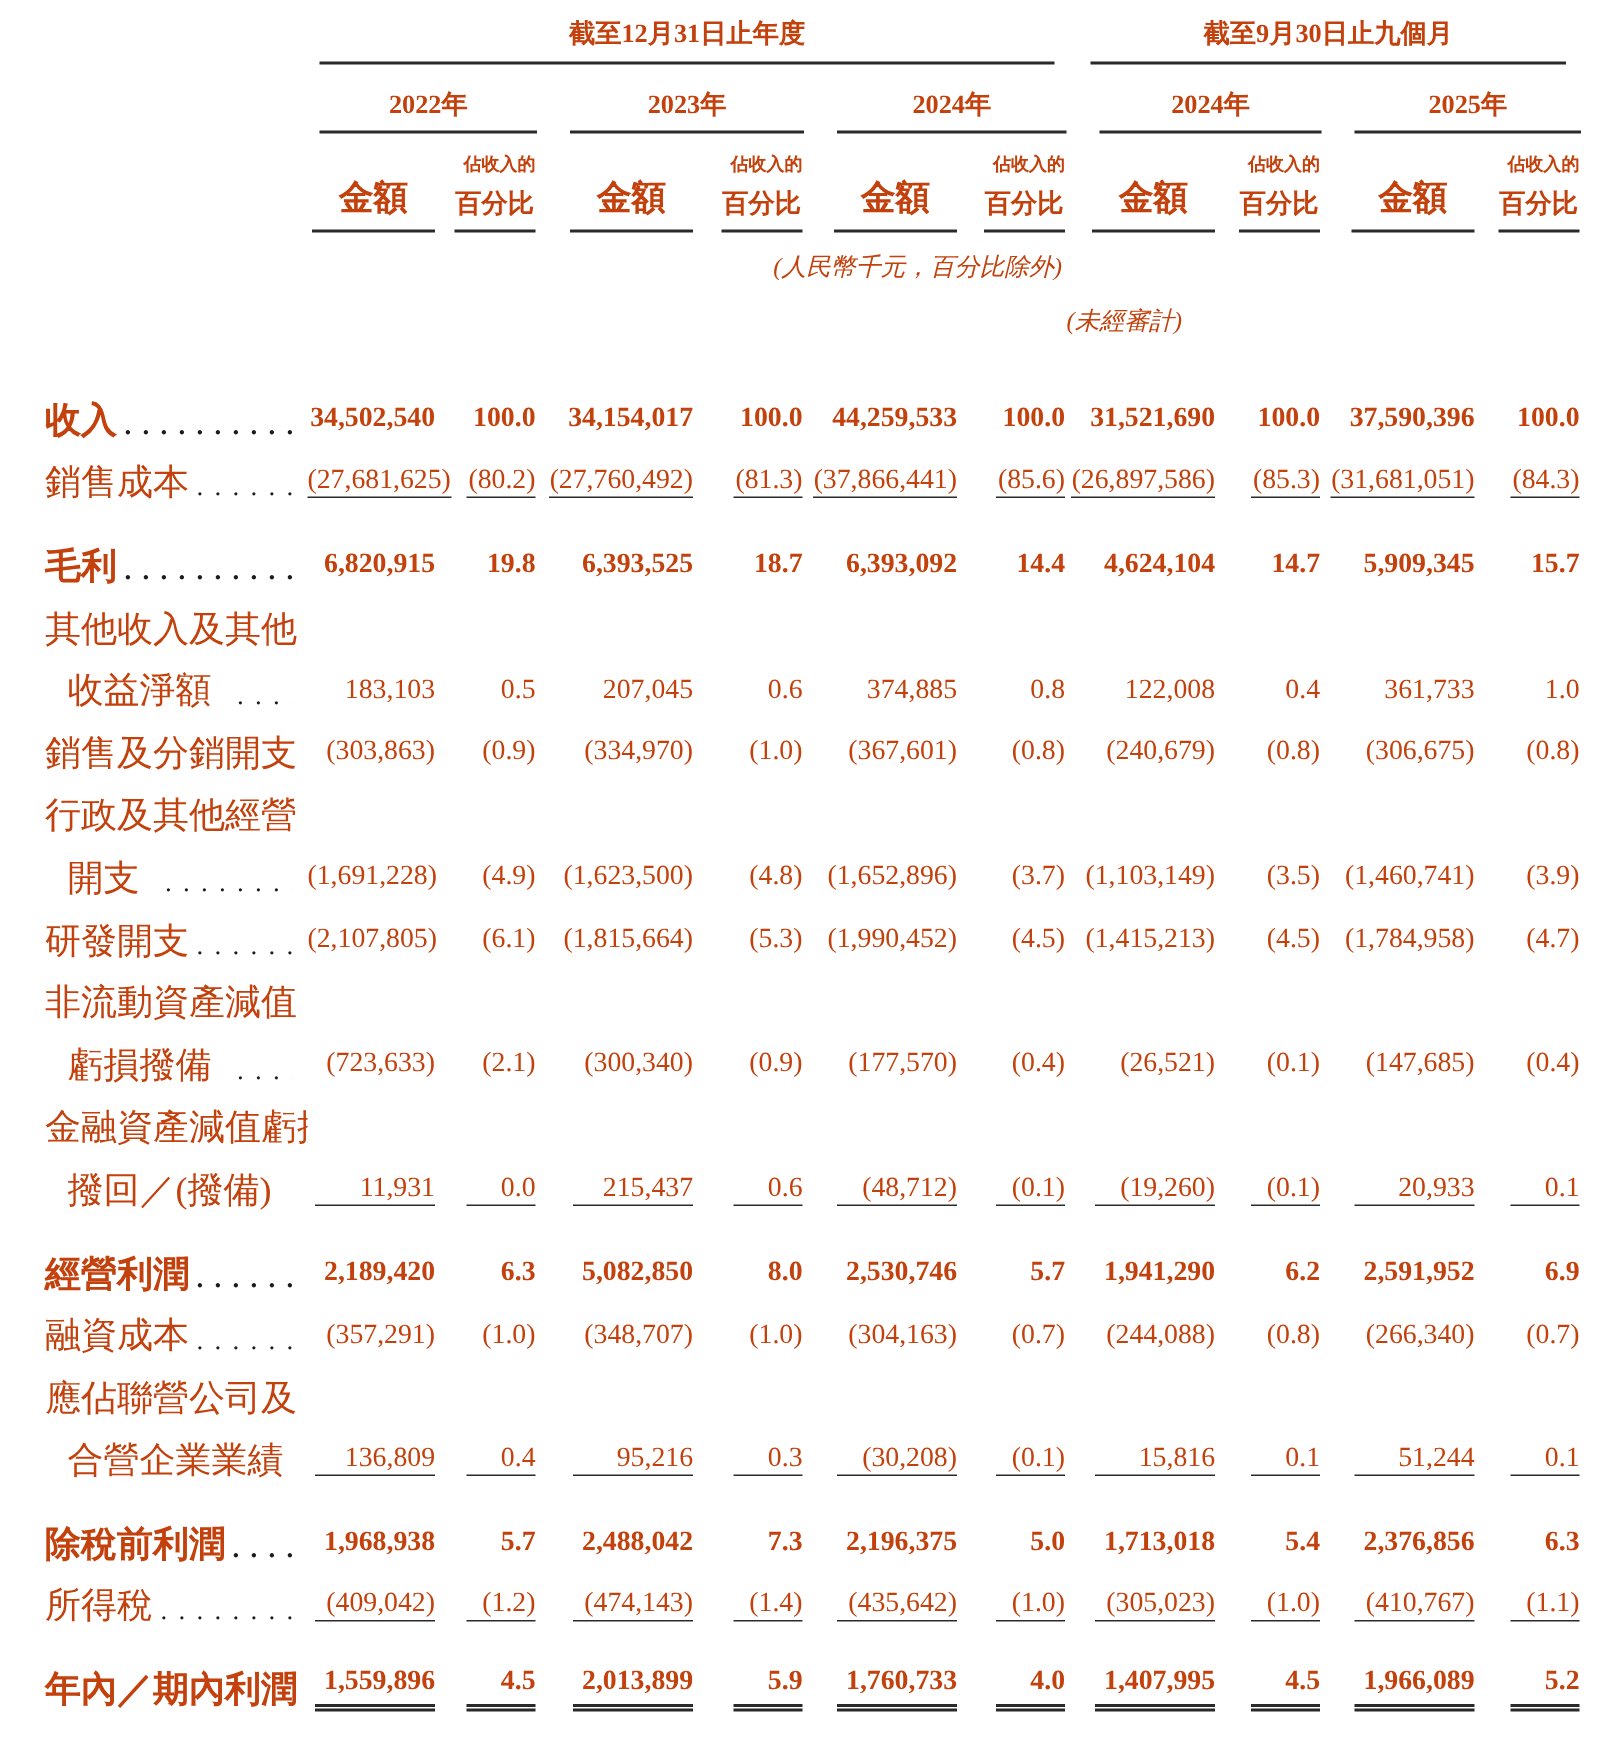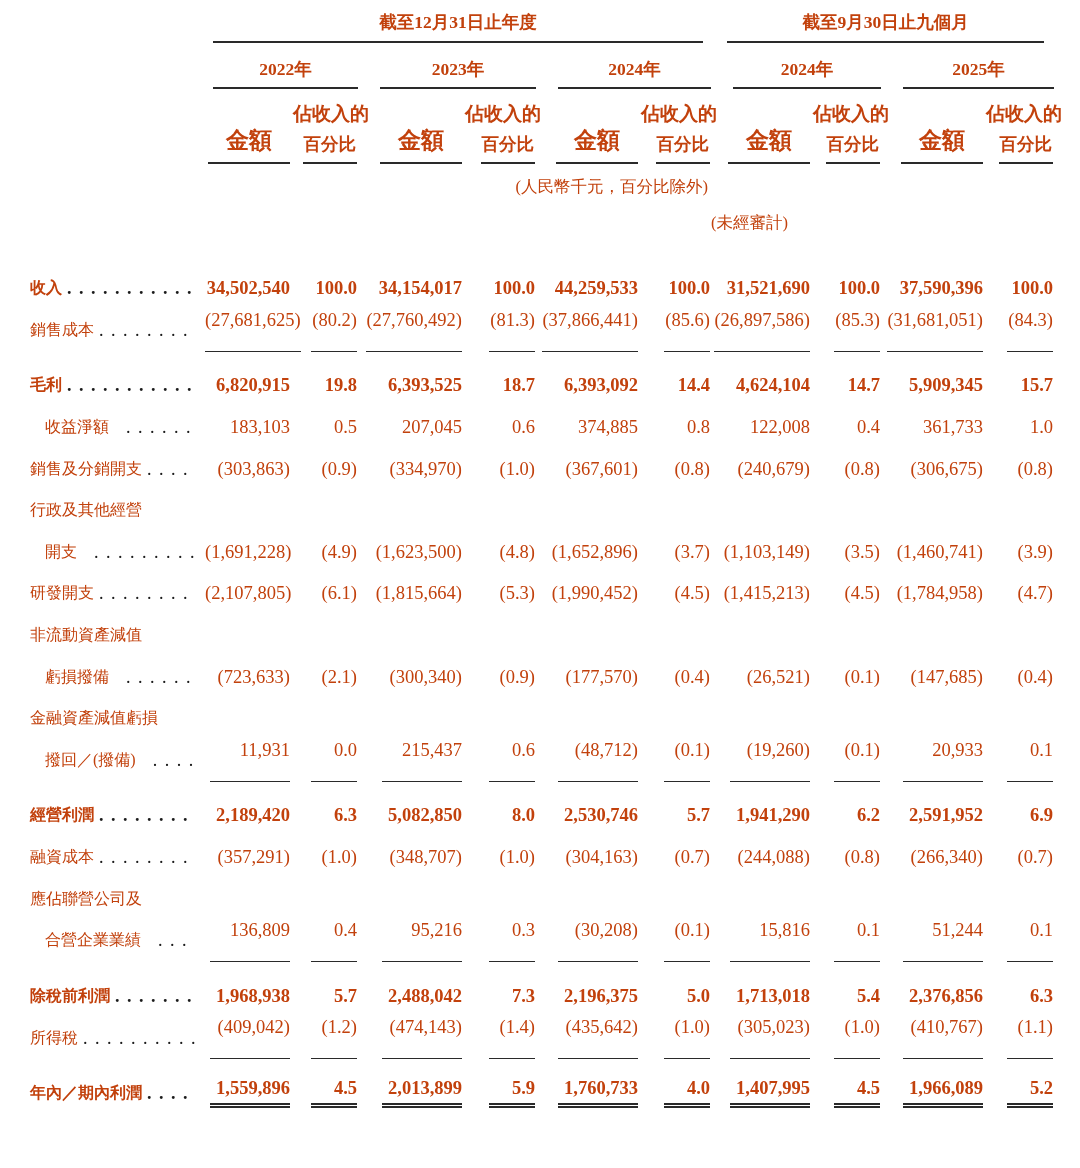--- a/index.html
+++ b/index.html
@@ -30,49 +30,49 @@
   .year.first{ margin-left:8px; }
   .y22{ grid-column:2/4; } .y23{ grid-column:4/6; } .y24{ grid-column:6/8; }
   .y24n{ grid-column:8/10; } .y25{ grid-column:10/12; }
   .subhead-row{ margin-top:12px; }
   .sub-amt{ text-align:right; padding-right:3px; }
   .sub-amt .hline{
     display:inline-block; text-align:center; padding:0 18px 6px;
     border-bottom:2px solid #2a2a2a; font-weight:bold; font-size:23px; white-space:nowrap;
   }
   .sub-pct{ text-align:right; padding-right:1px; }
-  .pct-top{ display:block; font-weight:bold; font-size:19px; white-space:nowrap; margin-bottom:5px; }
+  .pct-top{ display:block; font-weight:bold; font-size:12px; white-space:nowrap; margin-bottom:5px; }
   .pct-bottom{
     display:inline-block; padding:0 1px 6px; border-bottom:2px solid #2a2a2a;
     font-weight:bold; font-size:17.5px; white-space:nowrap;
   }
   .note-row{ margin-top:10px; height:26px; align-items:center; }
-  .note{ font-size:16.5px; white-space:nowrap; }
+  .note{ font-style:italic; font-size:16.5px; white-space:nowrap; }
   .note-currency{ grid-column:2/8; text-align:right; padding-right:3px; }
   .note-unaudited{ grid-column:8/12; text-align:left; }
   
   .rows{ margin-top:32px; }
   .body-row{ height:41.6px; align-items:center; }
   .gap-before{ margin-top:14px; }
   .label-cell{
-    display:flex; align-items:flex-start; padding-left:30px;
-    font-size:16px; white-space:nowrap; overflow:hidden;
+    display:flex; align-items:flex-end; padding-left:30px;
+    font-size:24px; white-space:nowrap; overflow:hidden;
   }
   .indent .label-cell{ padding-left:45px;gap:12px; }
   .bold .label-cell, .bold .val{ font-weight:bold; }
   .dots{ flex:1 1 auto; overflow:hidden; white-space:nowrap; margin:0 10px 0 5px; }
   .dots::before{
     content:". . . . . . . . . . . . . . . . . . . . . . . . . . . . . . . . . .";
     font-size:18px; letter-spacing:1.5px; color:#1b1b1b;
   }
   .cell.num{ text-align:right; font-size:18.5px; }
   .cell.amt{ padding-right:3px; }
   .cell.pct{ padding-right:1px; }
   .val{ display:inline-block; white-space:nowrap; text-align:right; }
-  .rule-single .val{ border-bottom:1.6px solid #2a2a2a; padding-bottom:20px; }
+  .rule-single .val{ border-bottom:1.6px solid #2a2a2a; padding-bottom:0; }
   .rule-double .val{ border-bottom:5px double #2a2a2a; padding-bottom:4px; }
   .rule-single .amt .val, .rule-double .amt .val{ min-width:80px; }
   .rule-single .pct .val, .rule-double .pct .val{ min-width:46px; }
 </style>
 </head>
 <body>
 
 <div class="page">
 
   <div class="grid">
@@ -165,20 +165,25 @@
         <div class="cell num pct"><span class="val">19.8</span></div>
         <div class="cell num amt"><span class="val">6,393,525</span></div>
         <div class="cell num pct"><span class="val">18.7</span></div>
         <div class="cell num amt"><span class="val">6,393,092</span></div>
         <div class="cell num pct"><span class="val">14.4</span></div>
         <div class="cell num amt"><span class="val">4,624,104</span></div>
         <div class="cell num pct"><span class="val">14.7</span></div>
         <div class="cell num amt"><span class="val">5,909,345</span></div>
         <div class="cell num pct"><span class="val">15.7</span></div>
       </div>
+      <div class="grid body-row">
+        <div class="cell label-cell">
+          <span>其他收入及其他</span>
+        </div>
+      </div>
       <div class="grid body-row indent">
         <div class="cell label-cell">
           <span>收益淨額</span>
           <span class="dots"></span>
         </div>
         <div class="cell num amt"><span class="val">183,103</span></div>
         <div class="cell num pct"><span class="val">0.5</span></div>
         <div class="cell num amt"><span class="val">207,045</span></div>
         <div class="cell num pct"><span class="val">0.6</span></div>
         <div class="cell num amt"><span class="val">374,885</span></div>

